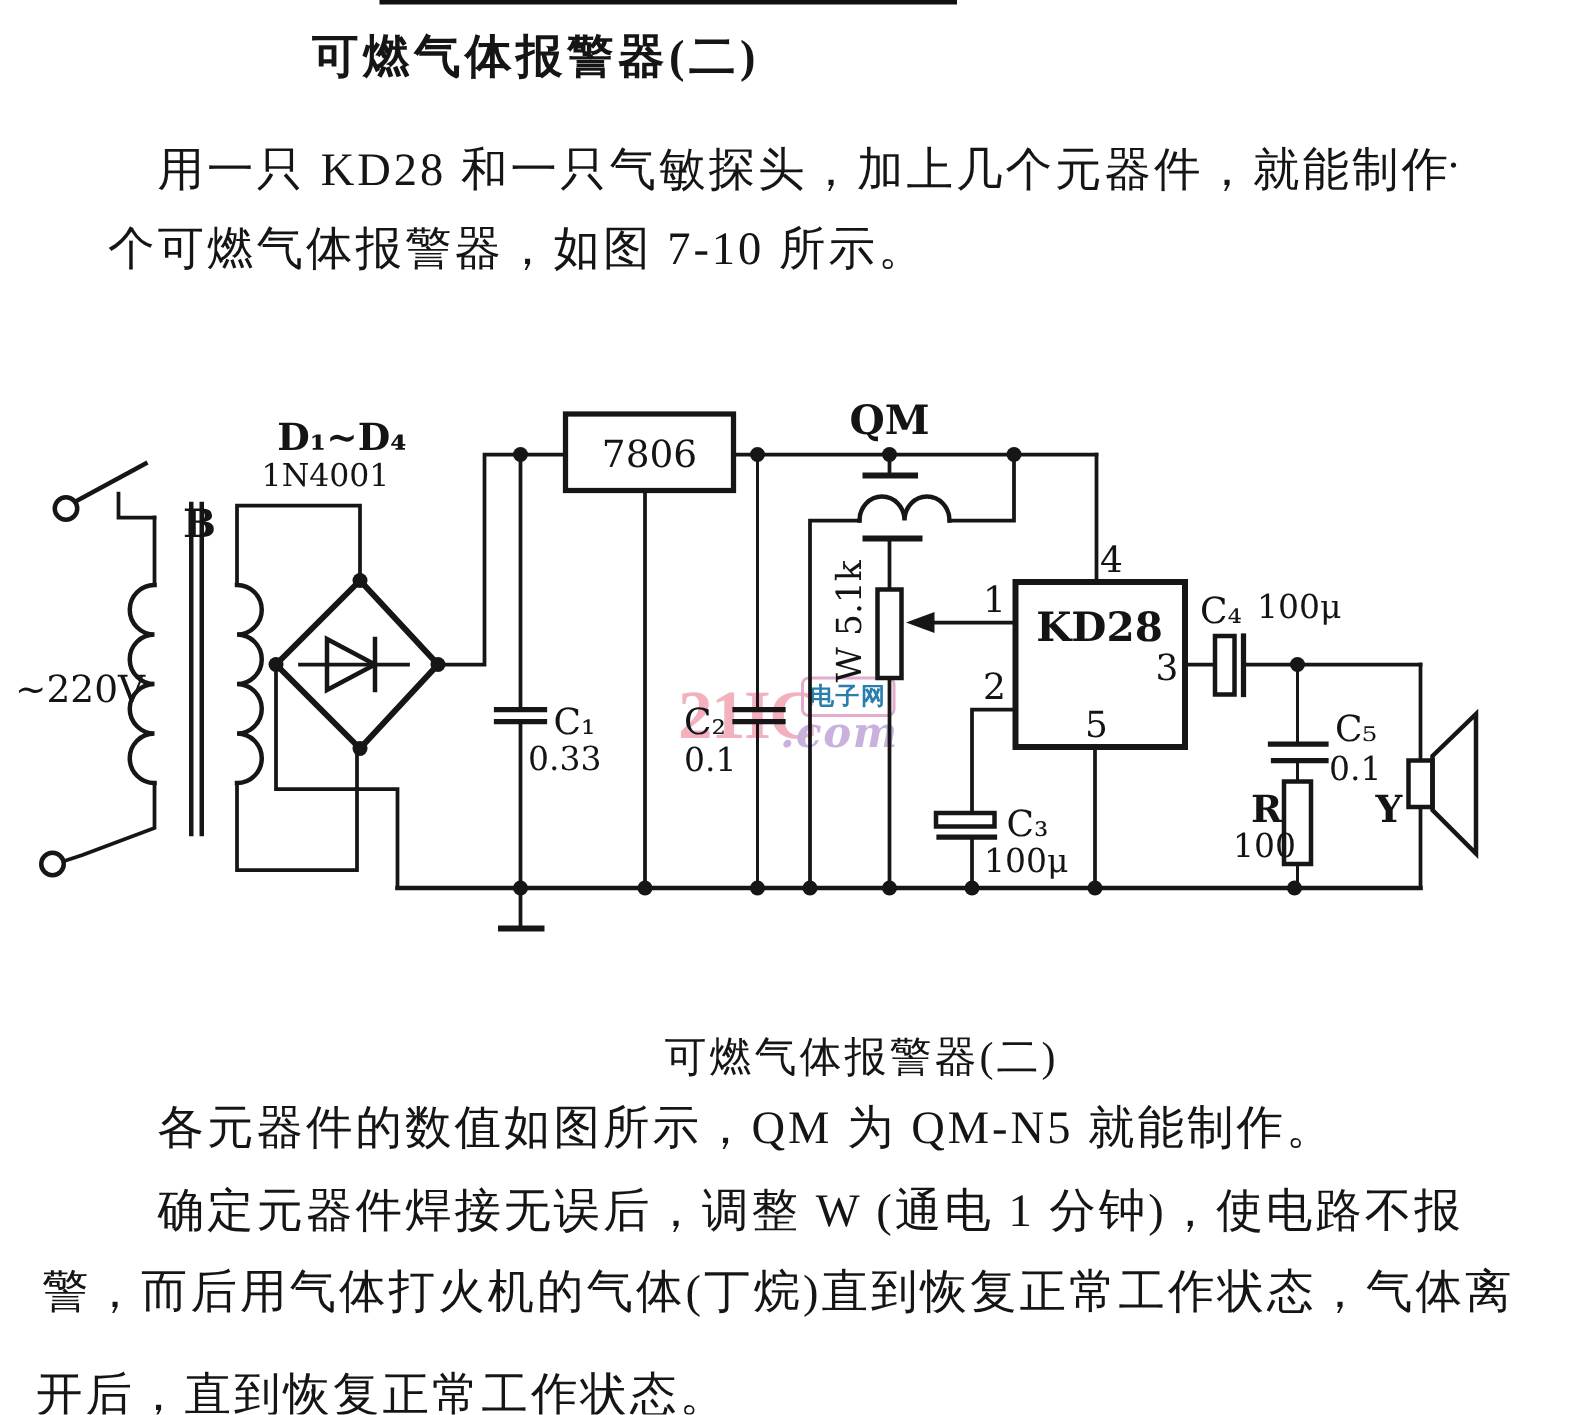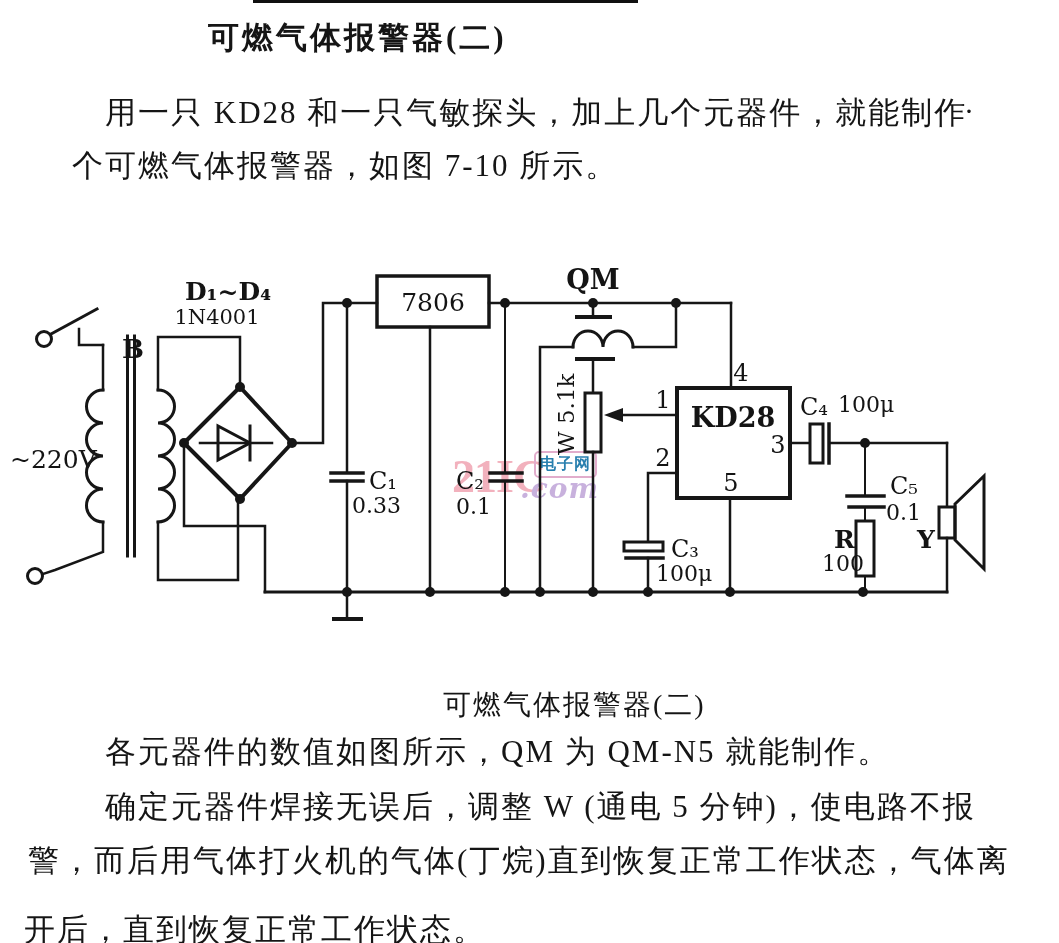--- a/index.html
+++ b/index.html
@@ -208,15 +208,15 @@
       <circle cx="648" cy="592" r="5"></circle>
       <circle cx="730" cy="592" r="5"></circle>
       <circle cx="863" cy="592" r="5"></circle>
     </g>
   </g>
 </svg>
 
 <div class="cjk caption" style="left:443px;top:686px;">可燃气体报警器(二)</div>
 
 <div class="cjk body-line" style="left:105px;top:731px;">各元器件的数值如图所示，QM 为 QM-N5 就能制作。</div>
-<div class="cjk body-line" style="left:105px;top:786px;">确定元器件焊接无误后，调整 W (通电 5 分钟)，使电路不报</div>
+<div class="cjk body-line" style="left:105px;top:786px;">确定元器件焊接无误后，调整 W (通电 1 分钟)，使电路不报</div>
 <div class="cjk body-line" style="left:28px;top:840px;">警，而后用气体打火机的气体(丁烷)直到恢复正常工作状态，气体离</div>
 <div class="cjk body-line" style="left:24px;top:893px;margin-top:16px;">开后，直到恢复正常工作状态。</div>
 
 </body></html>

